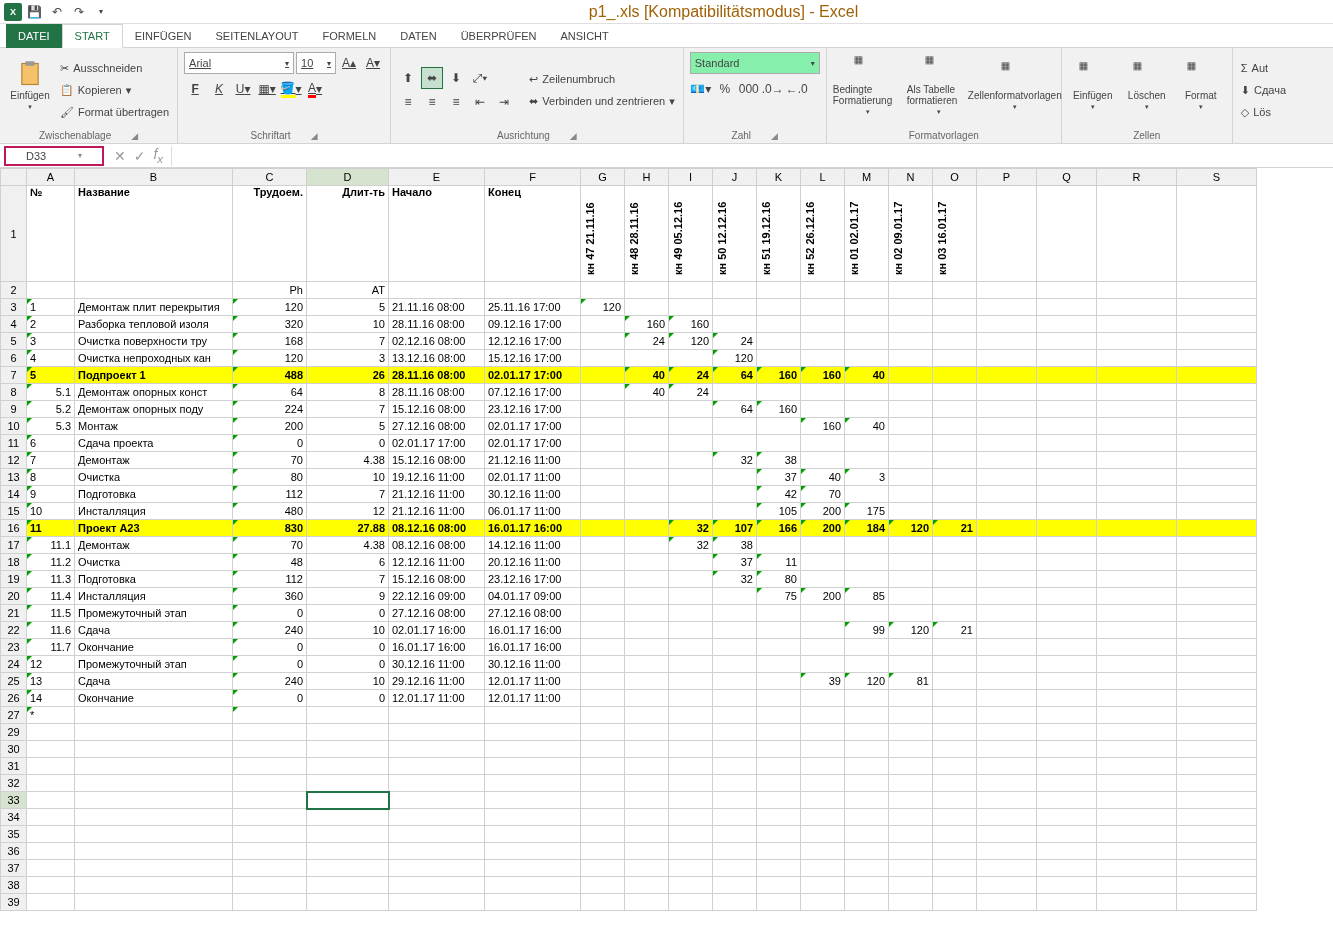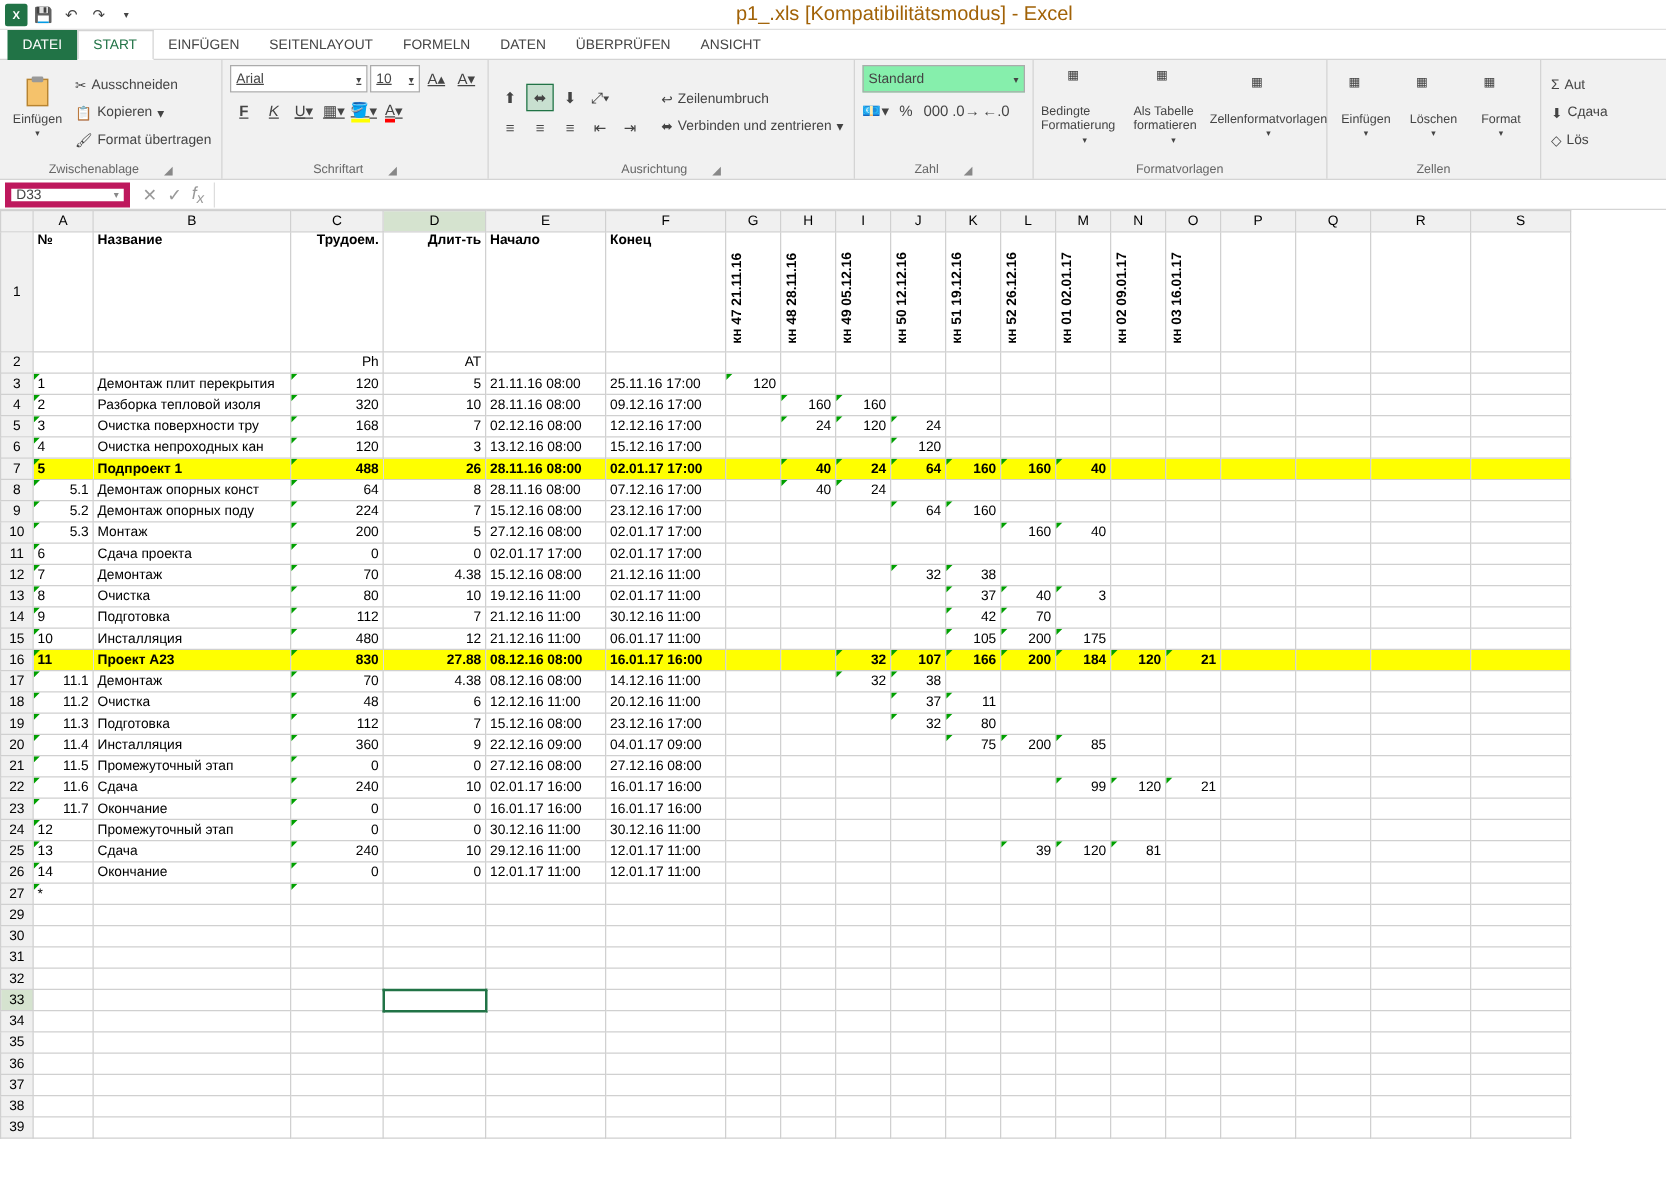--- a/index.html
+++ b/index.html
@@ -22,21 +22,21 @@
 .big-btn svg, .big-btn .bi { width:28px; height:28px; }
 .stack { display:flex; flex-direction:column; gap:2px; justify-content:center; }
 .small-btn { display:flex; align-items:center; gap:4px; font-size:11px; color:#444; height:20px; padding:0 2px; cursor:pointer;}
 .font-row { display:flex; gap:2px; align-items:center; }
 .font-name { width:110px; height:22px; border:1px solid #ababab; background:#fff; font-size:11px; padding:0 4px; display:flex; align-items:center; justify-content:space-between;}
 .font-size { width:40px; height:22px; border:1px solid #ababab; background:#fff; font-size:11px; padding:0 4px; display:flex; align-items:center; justify-content:space-between;}
 .btn { width:22px; height:22px; display:flex; align-items:center; justify-content:center; font-size:12px; color:#444; cursor:pointer;}
 .btn.active { background:#c8e0d0; border:1px solid #217346; }
 .dropdown { border:1px solid #ababab; background:#86efac; height:22px; display:flex; align-items:center; padding:0 4px; font-size:11px; gap:6px; justify-content:space-between;}
 .namebox-row { height:24px; border-bottom:1px solid #d4d4d4; display:flex; align-items:center; background:#fff; }
-.namebox { width:100px; height:20px; border:5px solid #be185d; margin:0 4px; padding:0 4px; display:flex; align-items:center; justify-content:space-between; font-size:11px; background:#fff;}
+.namebox { width:100px; height:20px; border:2px solid #be185d; margin:0 4px; padding:0 20px; display:flex; align-items:center; justify-content:space-between; font-size:11px; background:#fff;}
 .fxbar { flex:1; display:flex; align-items:center; gap:8px; padding:0 6px; }
 .fx-btn { color:#999; font-size:14px; cursor:pointer;}
 .sheet { position:relative; overflow:auto; height:calc(946px - 24px - 24px - 96px - 24px); }
 table.grid { border-collapse:collapse; table-layout:fixed; }
 table.grid td, table.grid th { border:1px solid #d0d0d0; height:17px; font-size:11px; font-family:Arial,sans-serif; padding:0 3px; white-space:nowrap; overflow:hidden; color:#000;}
 .hdr { background:#f0f0f0; text-align:center; color:#444; font-weight:normal; font-size:11px; }
 .rowhdr { background:#f0f0f0; text-align:center; color:#444; font-weight:normal; width:26px; font-size:11px;}
 .corner { background:#f0f0f0; }
 .hdr.sel, .rowhdr.sel { background:#d5e3cf; }
 td.selcell { border:2px solid #217346 !important; }

